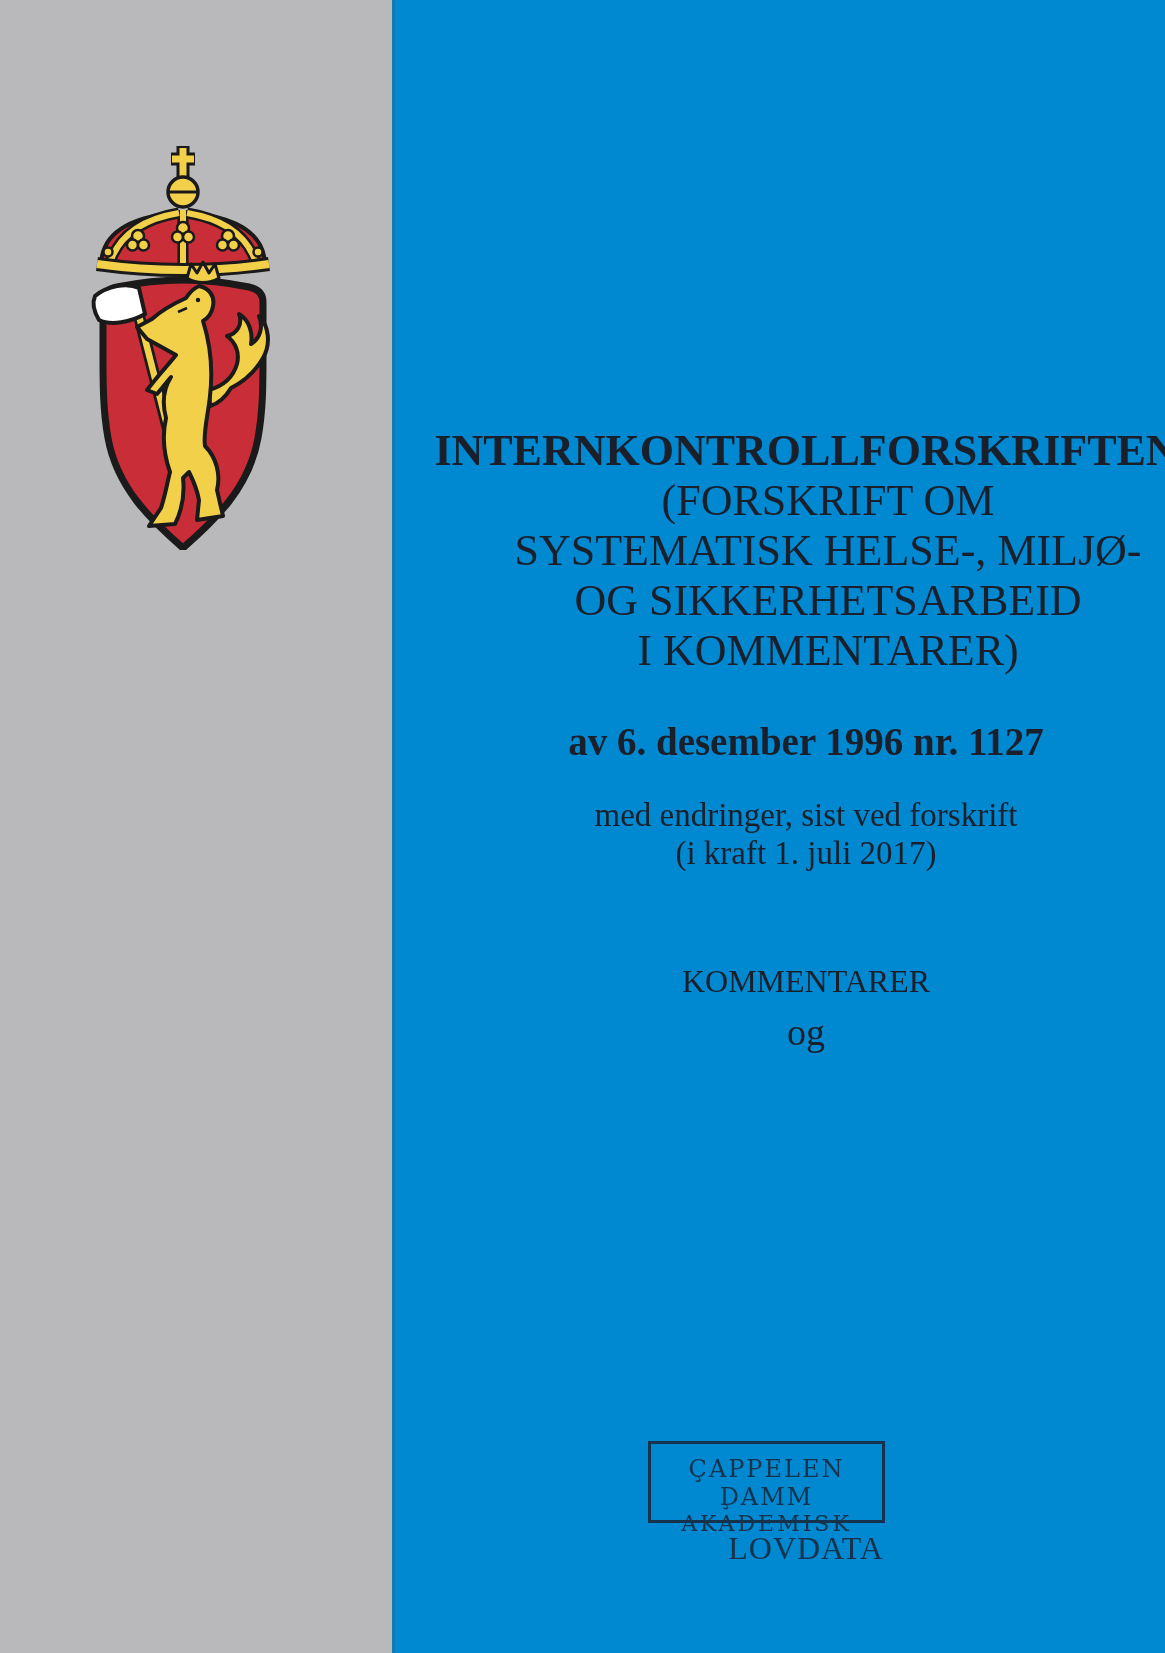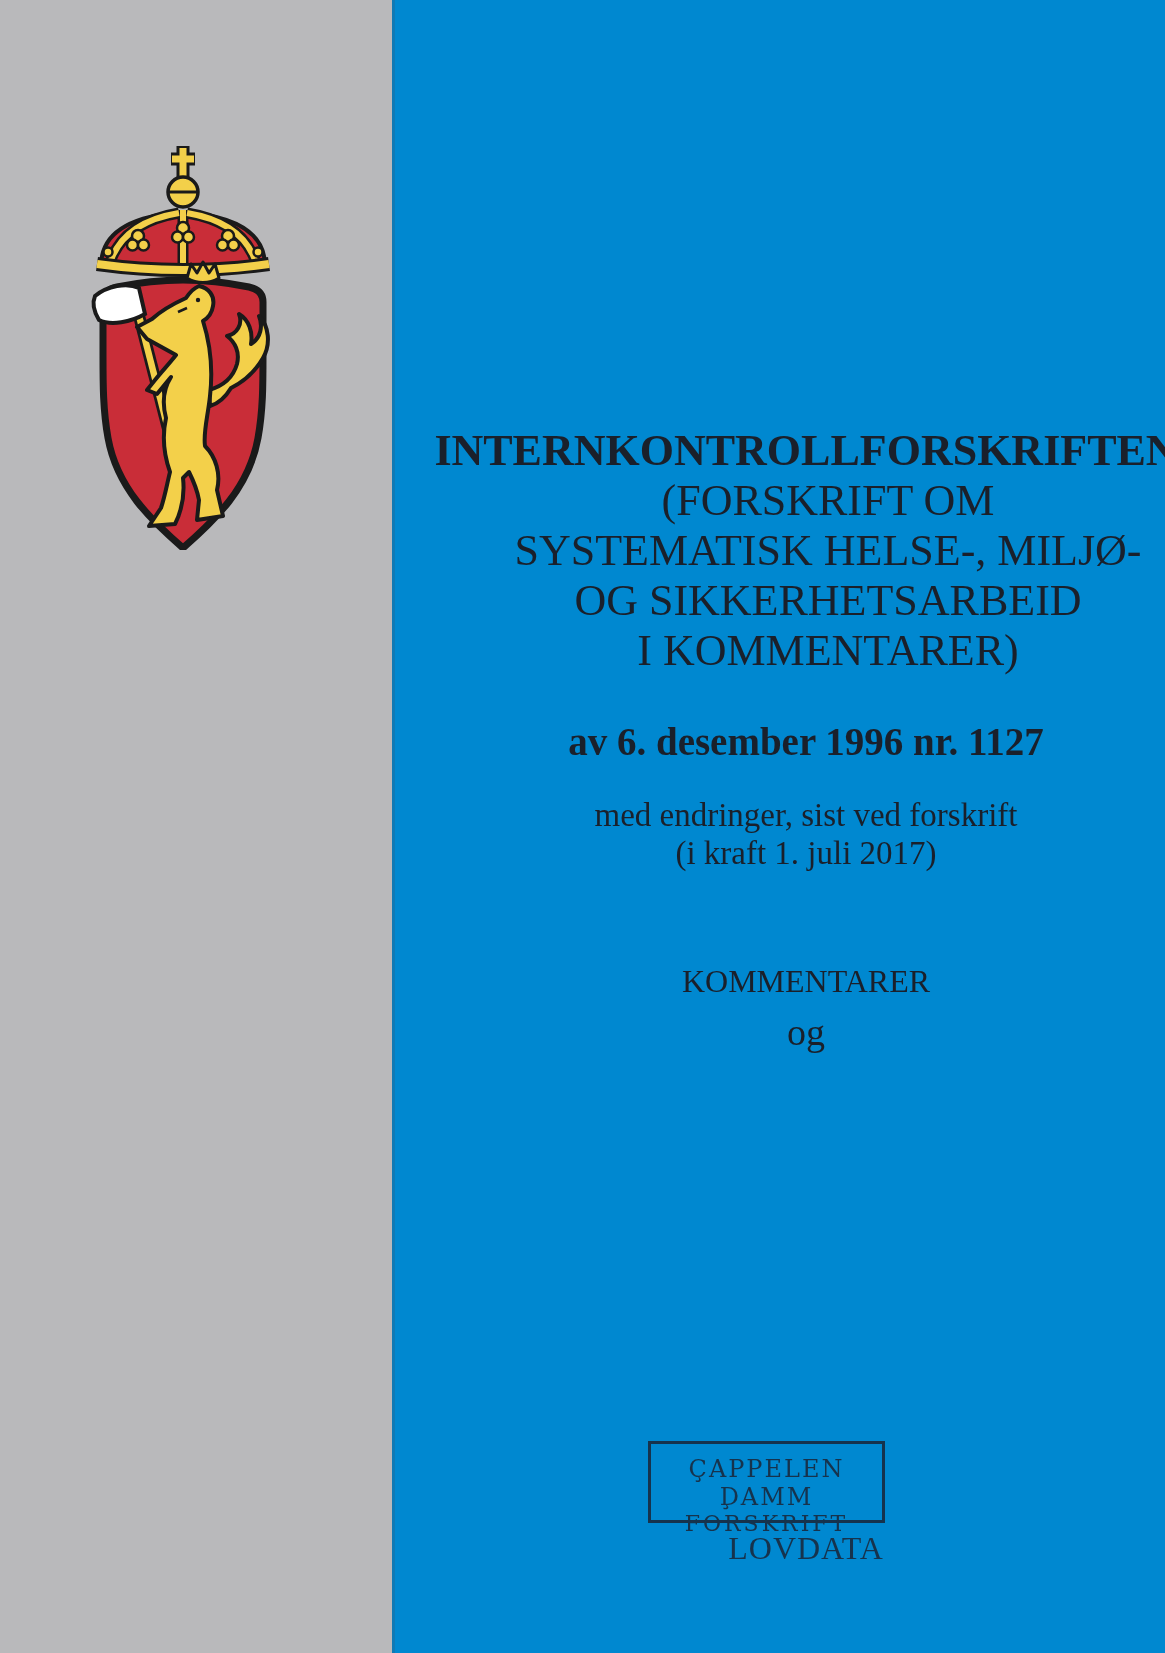--- a/index.html
+++ b/index.html
@@ -134,16 +134,16 @@
   <div>(i kraft 1. juli 2017)</div>
 </div>
 
 <div class="txt supp-block">
   <div class="supp-bold">KOMMENTARER</div>
   <div class="supp-reg">og</div>
 </div>
 
 <div class="publisher-box">
   <div class="pub-line1">ÇAPPELEN ḐAMM</div>
-  <div class="pub-line2">FORSKRIFT</div>
+  <div class="pub-line2">AKADEMISK</div>
 </div>
 
 <div class="txt lovdata">LOVDATA</div>
 
 </body></html>

